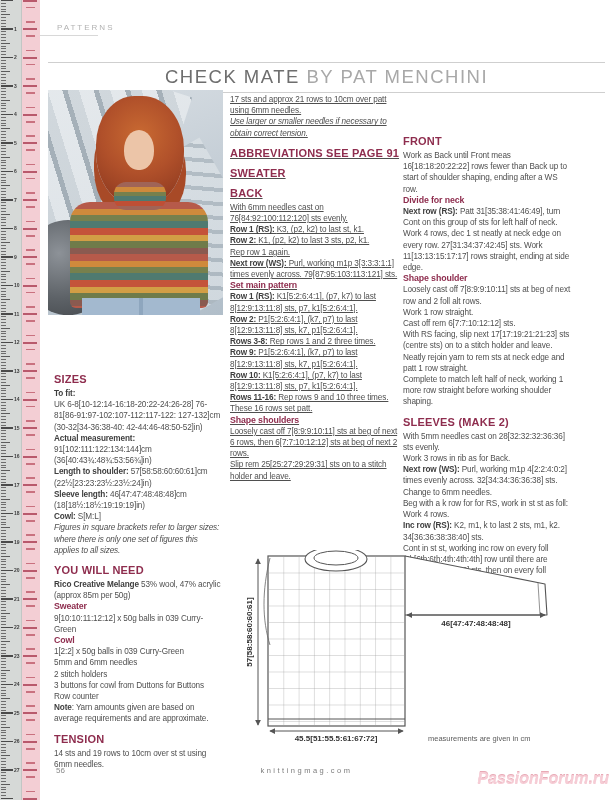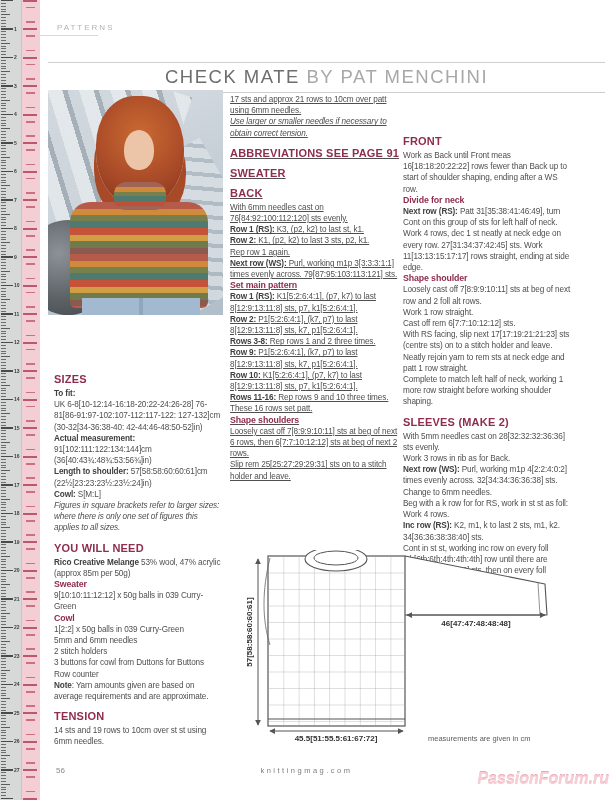--- a/index.html
+++ b/index.html
@@ -132,20 +132,21 @@
     <div class="ph-jeans"></div>
   </div>
 
   <div class="col col-left" id="col-left">
       <div class="blk blk-h1">SIZES</div>
       <div class="blk blk-p"><span class="run-b">To fit:</span></div>
       <div class="blk blk-p"><span class="run-n">UK 6-8[10-12:14-16:18-20:22-24:26-28] 76-81[86-91:97-102:107-112:117-122: 127-132]cm (30-32[34-36:38-40: 42-44:46-48:50-52]in)</span></div>
       <div class="blk blk-p"><span class="run-b">Actual measurement:</span></div>
       <div class="blk blk-p"><span class="run-n">91[102:111:122:134:144]cm (36[40:43¾:48¾:53:56¾]in)</span></div>
       <div class="blk blk-p"><span class="run-b">Length to shoulder: </span><span class="run-n">57[58:58:60:60:61]cm (22½[23:23:23½:23½:24]in)</span></div>
+      <div class="blk blk-p"><span class="run-b">Sleeve length: </span><span class="run-n">46[47:47:48:48:48]cm (18[18½:18½:19:19:19]in)</span></div>
       <div class="blk blk-p"><span class="run-b">Cowl: </span><span class="run-n">S[M:L]</span></div>
       <div class="blk blk-p"><span class="run-i">Figures in square brackets refer to larger sizes: where there is only one set of figures this applies to all sizes.</span></div>
       <div class="blk blk-h1">YOU WILL NEED</div>
       <div class="blk blk-p"><span class="run-b">Rico Creative Melange </span><span class="run-n">53% wool, 47% acrylic (approx 85m per 50g)</span></div>
       <div class="blk blk-h2">Sweater</div>
       <div class="blk blk-p"><span class="run-n">9[10:10:11:12:12] x 50g balls in 039 Curry-Green</span></div>
       <div class="blk blk-h2">Cowl</div>
       <div class="blk blk-p"><span class="run-n">1[2:2] x 50g balls in 039 Curry-Green</span></div>
       <div class="blk blk-p"><span class="run-n">5mm and 6mm needles</span></div>
       <div class="blk blk-p"><span class="run-n">2 stitch holders</span></div>

